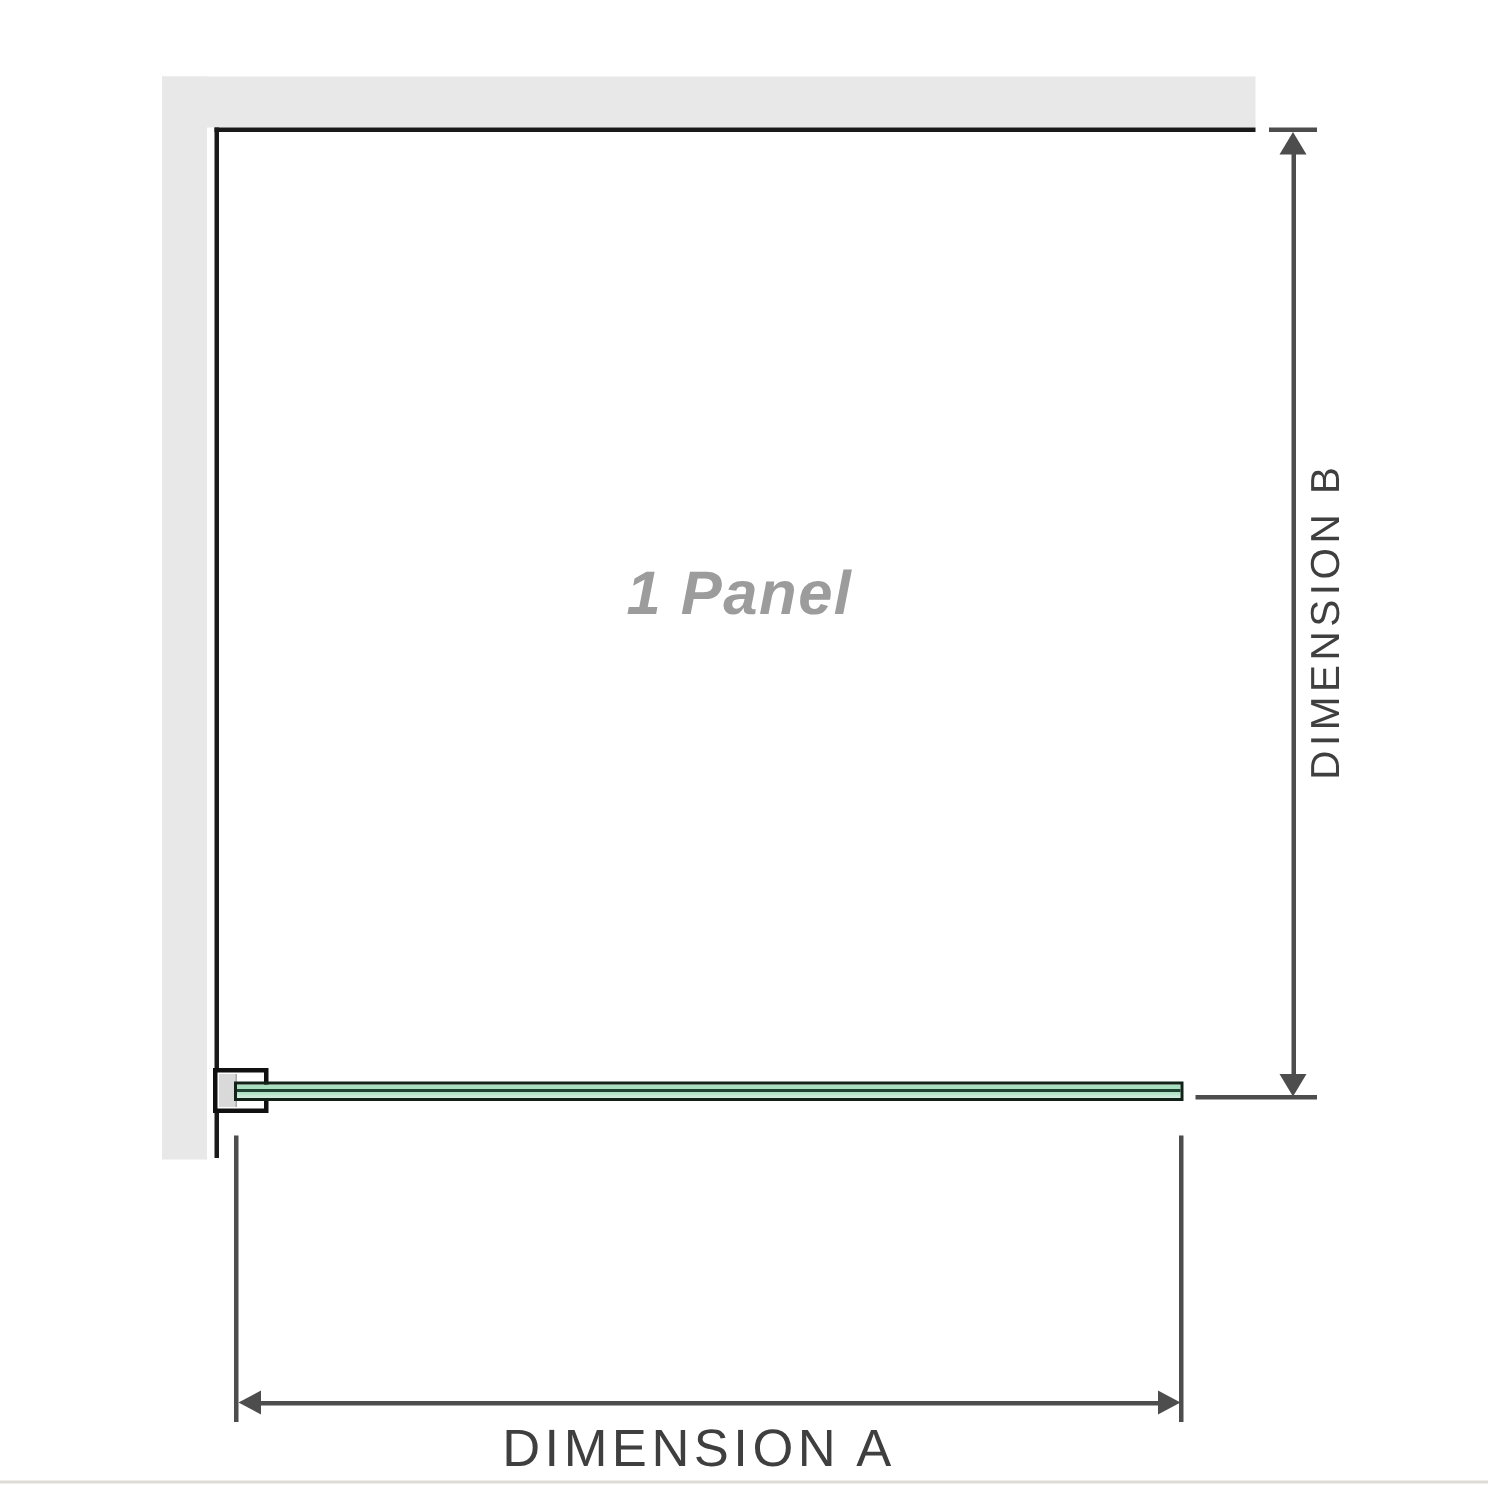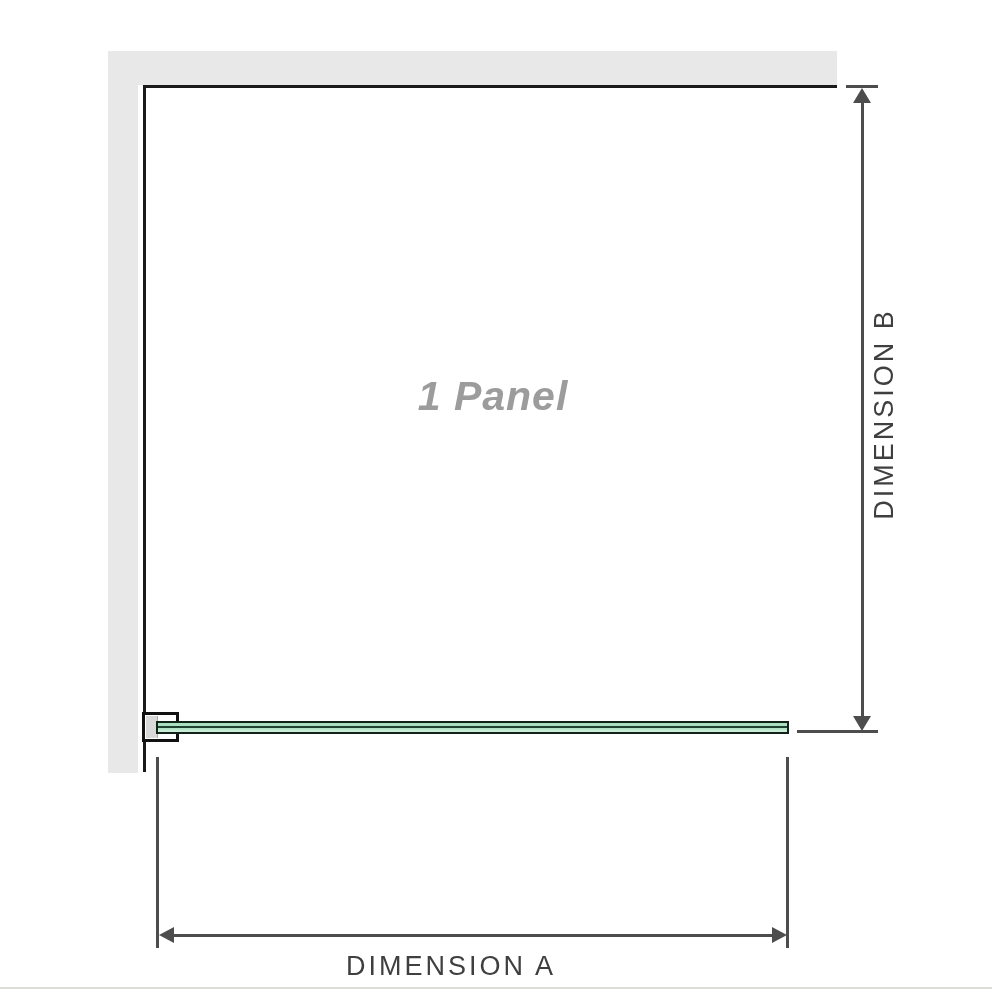--- a/index.html
+++ b/index.html
@@ -102,23 +102,23 @@
     left:159px;top:927px;
     border-top:8px solid transparent;border-bottom:8px solid transparent;
     border-right:15px solid var(--dimension-line,#4d4d4d);
   }
   .dima-arrow-right{
     left:772px;top:927px;
     border-top:8px solid transparent;border-bottom:8px solid transparent;
     border-left:15px solid var(--dimension-line,#4d4d4d);
   }
   .dima-label{
-    left:451px;top:966px;
+    left:466px;top:966px;
     transform:translate(-50%,-50%);
-    font-size:27px;letter-spacing:3px;
+    font-size:35px;letter-spacing:3px;
     color:var(--dimension-text,#3f3f3f);
     white-space:nowrap;
   }
 
   .image-bottom-edge{left:0;top:987px;width:992px;height:2px;background:var(--image-edge,#dedcd7);}
 </style>
 </head>
 <body>
 
 <div class="canvas">

